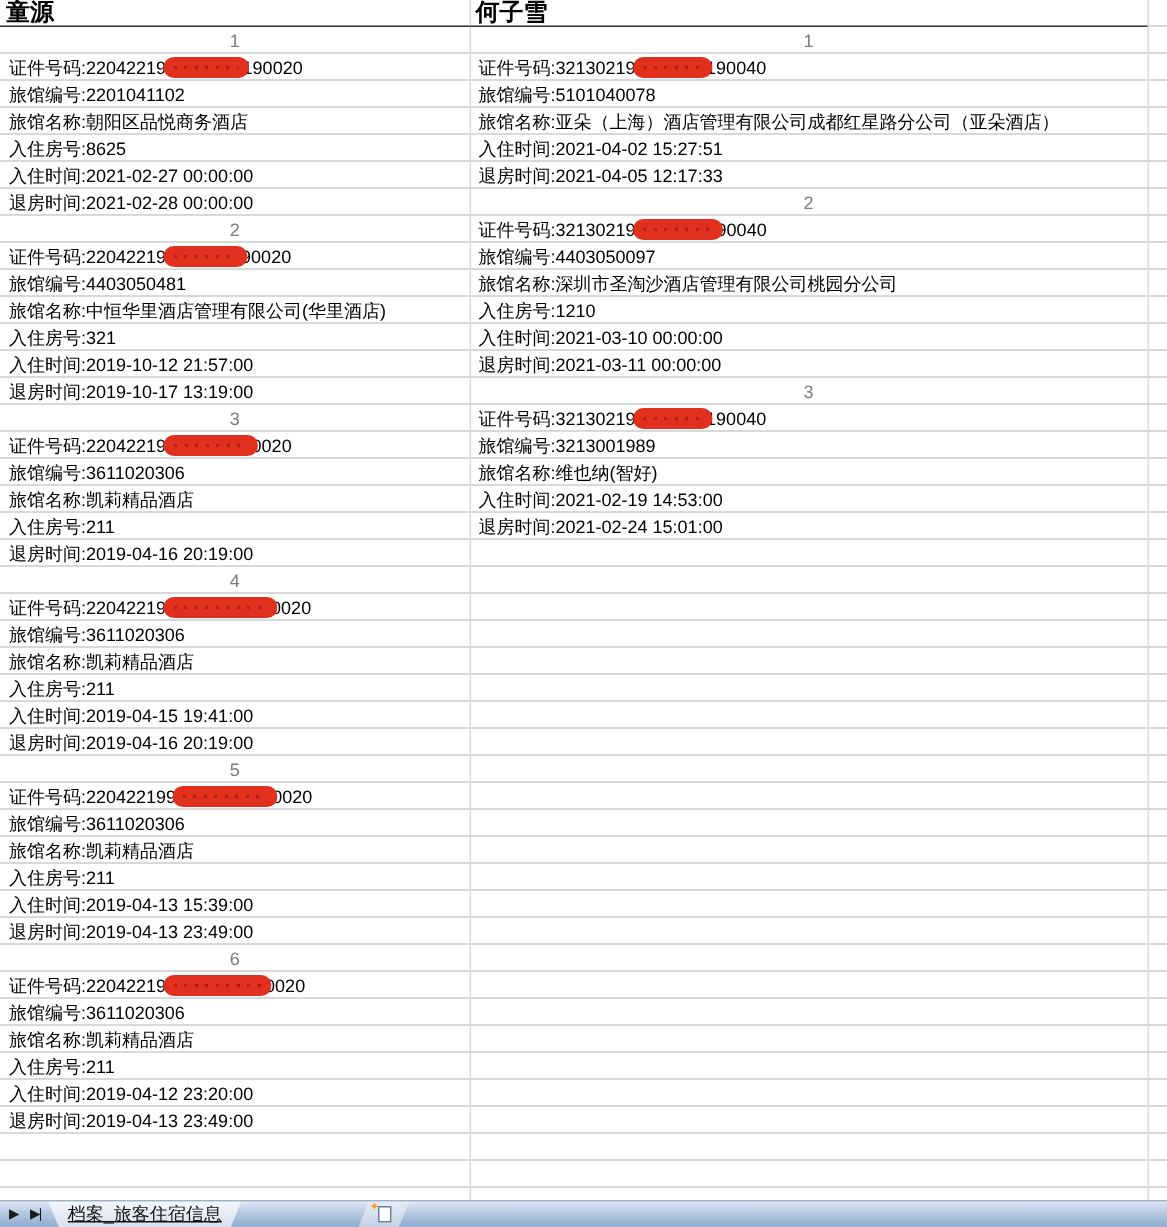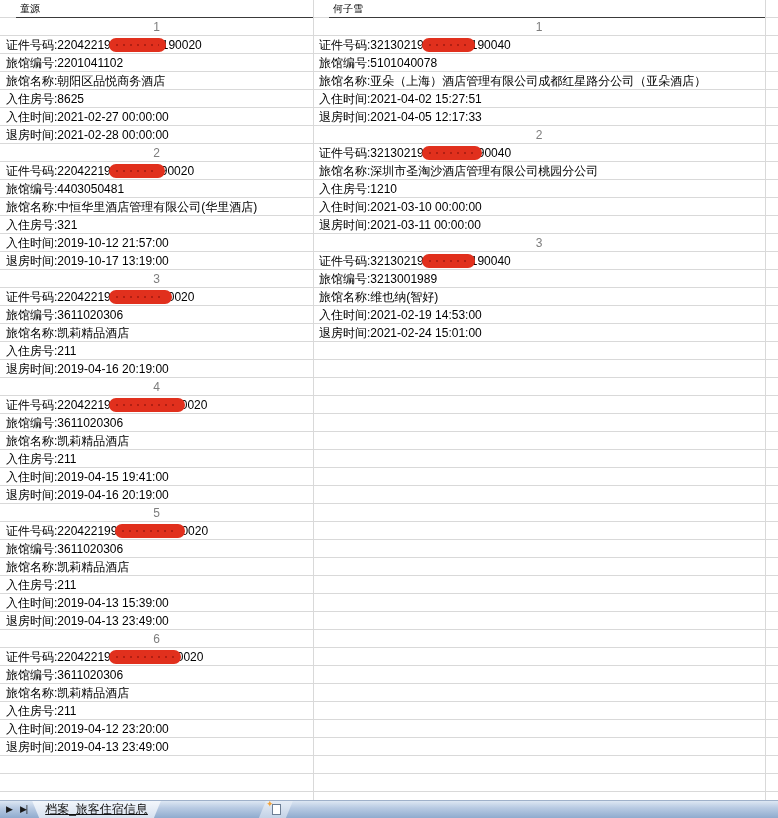--- a/index.html
+++ b/index.html
@@ -7,21 +7,21 @@
        font-family:"Liberation Sans","DejaVu Sans",sans-serif;font-size:12px;color:#000;}
   
   .sheet{position:absolute;left:0;top:0;width:778px;height:800px;background:
          repeating-linear-gradient(to bottom,transparent 0 17px,#d9d9d9 17px 18px);overflow:hidden;}
   .vline{position:absolute;top:0;width:1px;height:800px;background:#d9d9d9;}
   .col{position:absolute;top:0;}
   #col-left{left:0;width:313px;}
   #col-right{left:313px;width:452px;}
   .row{height:18px;line-height:18px;white-space:nowrap;padding-left:6px;overflow:visible;}
   .person-header{height:17px;line-height:17px;border-bottom:1px solid #3a3a3a;
-                 font-weight:normal;font-size:10px;padding-left:4px;white-space:nowrap;margin-left:16px;}
+                 font-weight:bold;font-size:16px;padding-left:4px;white-space:nowrap;}
   .num{padding-left:0;text-align:center;color:#7d7d7d;font-size:12px;}
   .redaction{display:inline-block;height:14px;border-radius:8px;vertical-align:middle;
              position:relative;top:-1px;margin:0 -4px 0 -2px;background-color:#e1301d;
              background-image:repeating-linear-gradient(90deg,rgba(120,10,5,.45) 0 2px,rgba(0,0,0,0) 2px 7px);
              background-size:calc(100% - 14px) 2px;background-repeat:no-repeat;background-position:center;}
   
   .tabbar{position:absolute;left:0;top:800px;width:778px;height:18px;display:flex;align-items:flex-start;
           background:linear-gradient(to bottom,#dde7f3 0,#b9cbe3 40%,#8fabce 100%);
           border-top:1px solid #9fb1ca;box-sizing:border-box;}
   .tabnav{display:flex;align-items:center;height:100%;padding:0 5px 0 6px;gap:8px;}
@@ -93,39 +93,40 @@
     <div class="col" id="col-right">
         <div class="person-header">何子雪</div>
         <div class="row num">1</div>
         <div class="row"><span>证件号码</span><span>:</span><span>32130219</span><span class="redaction" style="width: 53px;"></span><span>190040</span></div>
         <div class="row"><span>旅馆编号</span><span>:</span><span>5101040078</span></div>
         <div class="row"><span>旅馆名称</span><span>:</span><span>亚朵（上海）酒店管理有限公司成都红星路分公司（亚朵酒店）</span></div>
         <div class="row"><span>入住时间</span><span>:</span><span>2021-04-02 15:27:51</span></div>
         <div class="row"><span>退房时间</span><span>:</span><span>2021-04-05 12:17:33</span></div>
         <div class="row num">2</div>
         <div class="row"><span>证件号码</span><span>:</span><span>32130219</span><span class="redaction" style="width: 60px;"></span><span>90040</span></div>
+        <div class="row"><span>旅馆编号</span><span>:</span><span>4403050097</span></div>
         <div class="row"><span>旅馆名称</span><span>:</span><span>深圳市圣淘沙酒店管理有限公司桃园分公司</span></div>
         <div class="row"><span>入住房号</span><span>:</span><span>1210</span></div>
         <div class="row"><span>入住时间</span><span>:</span><span>2021-03-10 00:00:00</span></div>
         <div class="row"><span>退房时间</span><span>:</span><span>2021-03-11 00:00:00</span></div>
         <div class="row num">3</div>
         <div class="row"><span>证件号码</span><span>:</span><span>32130219</span><span class="redaction" style="width: 53px;"></span><span>190040</span></div>
         <div class="row"><span>旅馆编号</span><span>:</span><span>3213001989</span></div>
         <div class="row"><span>旅馆名称</span><span>:</span><span>维也纳(智好)</span></div>
         <div class="row"><span>入住时间</span><span>:</span><span>2021-02-19 14:53:00</span></div>
         <div class="row"><span>退房时间</span><span>:</span><span>2021-02-24 15:01:00</span></div>
       </div>
   </div>
 
   <div class="tabbar">
     <div class="tabnav">
       <span class="navbtn">▶</span>
       <span class="navbtn">▶|</span>
     </div>
-    <div id="tabs" style="display:flex;height:100%;gap:20px;">
+    <div id="tabs" style="display:flex;height:100%;">
         <div class="tab">档案_旅客住宿信息</div>
         <div class="tab active">同住信息</div>
       </div>
     <div class="newtab">
       <span class="star-glyph">✦</span>
       <span class="sheet-glyph"></span>
     </div>
   </div>
 </div>
 

